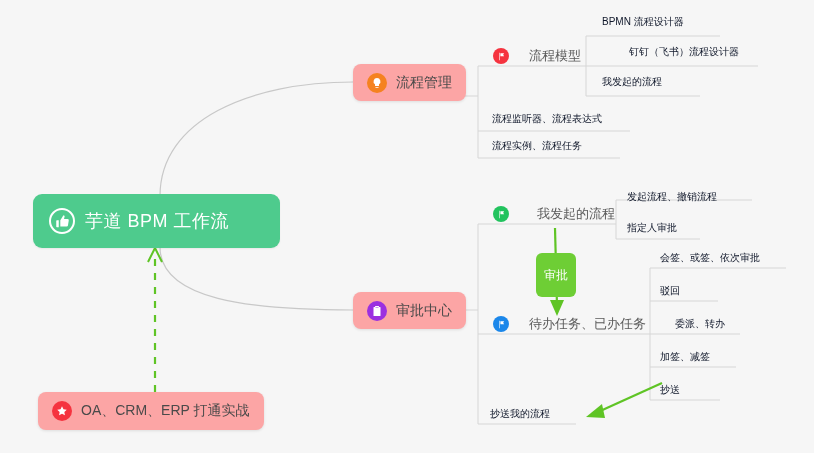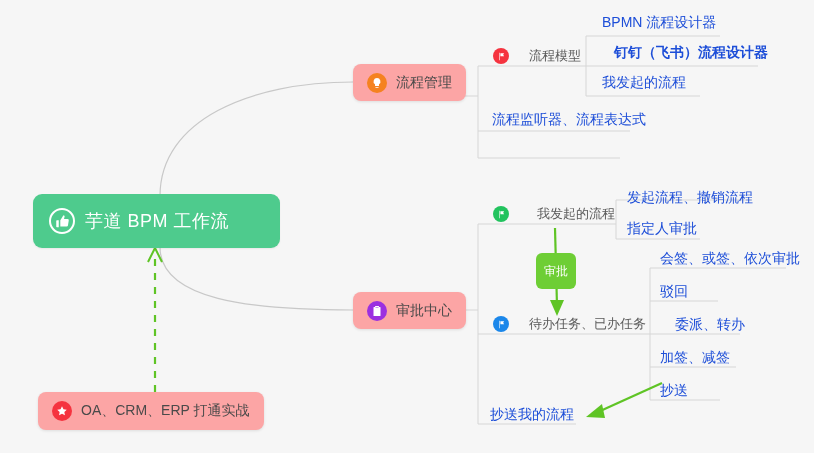--- a/index.html
+++ b/index.html
@@ -76,22 +76,22 @@
   }
   .flag-label {
     font-size: 13px;
     color: #5a5a5a;
     margin-left: 20px;
   }
 
   
   .leaf-node {
     position: absolute;
-    font-size: 14px;
-    color: #1d4ed8;
+    font-size: 10px;
+    color: #0f172a;
     white-space: nowrap;
     line-height: 18px;
   }
 
   
   .anno-box {
     position: absolute;
     background: #6ece35;
     border-radius: 6px;
     color: #ffffff;
@@ -219,24 +219,25 @@
   <div class="flag-node" style="left:493px; top:47px;">
     <span class="circ-icon sm" style="background:#f5333f;">
       <svg width="9" height="9" viewBox="0 0 24 24" fill="#ffffff">
         <path d="M6 2h1.6v20H6zM9 3h10l-2.6 4.2L19 11H9z"></path>
       </svg>
     </span>
     <span class="flag-label">流程模型</span>
   </div>
 
   <div class="leaf-node" style="left:602px; top:13px;">BPMN 流程设计器</div>
-  <div class="leaf-node" style="left:614px; top:43px;font-weight:bold;">钉钉（飞书）流程设计器</div>
+  <div class="leaf-node" style="left:629px; top:43px;">钉钉（飞书）流程设计器</div>
   <div class="leaf-node" style="left:602px; top:73px;">我发起的流程</div>
 
   <div class="leaf-node" style="left:492px; top:110px;">流程监听器、流程表达式</div>
+  <div class="leaf-node" style="left:492px; top:137px;">流程实例、流程任务</div>
 
   <div class="card-node" style="left:353px; top:292px; height:37px;">
     <span class="circ-icon" style="background:#9b30e0;">
       <svg width="12" height="12" viewBox="0 0 24 24" fill="#ffffff">
         <path d="M9 2h6a1 1 0 0 1 1 1v1h2a1 1 0 0 1 1 1v16a1 1 0 0 1-1 1H6a1 1 0 0 1-1-1V5a1 1 0 0 1 1-1h2V3a1 1 0 0 1 1-1zm0 2v1h6V4H9zm-1 6h8v1.6H8V10zm0 4h8v1.6H8V14z"></path>
       </svg>
     </span>
     <span class="card-label">审批中心</span>
   </div>
 
@@ -262,15 +263,15 @@
   </div>
 
   <div class="leaf-node" style="left:660px; top:249px;">会签、或签、依次审批</div>
   <div class="leaf-node" style="left:660px; top:282px;">驳回</div>
   <div class="leaf-node" style="left:660px; top:315px;margin-left:15px;">委派、转办</div>
   <div class="leaf-node" style="left:660px; top:348px;">加签、减签</div>
   <div class="leaf-node" style="left:660px; top:381px;">抄送</div>
 
   <div class="leaf-node" style="left:490px; top:405px;">抄送我的流程</div>
 
-  <div class="anno-box" style="left:536px; top:253px; width:40px; height:36px;">审批</div>
+  <div class="anno-box" style="left:536px; top:253px; width:40px; height:44px;">审批</div>
 
 </div>
 
 </body></html>

